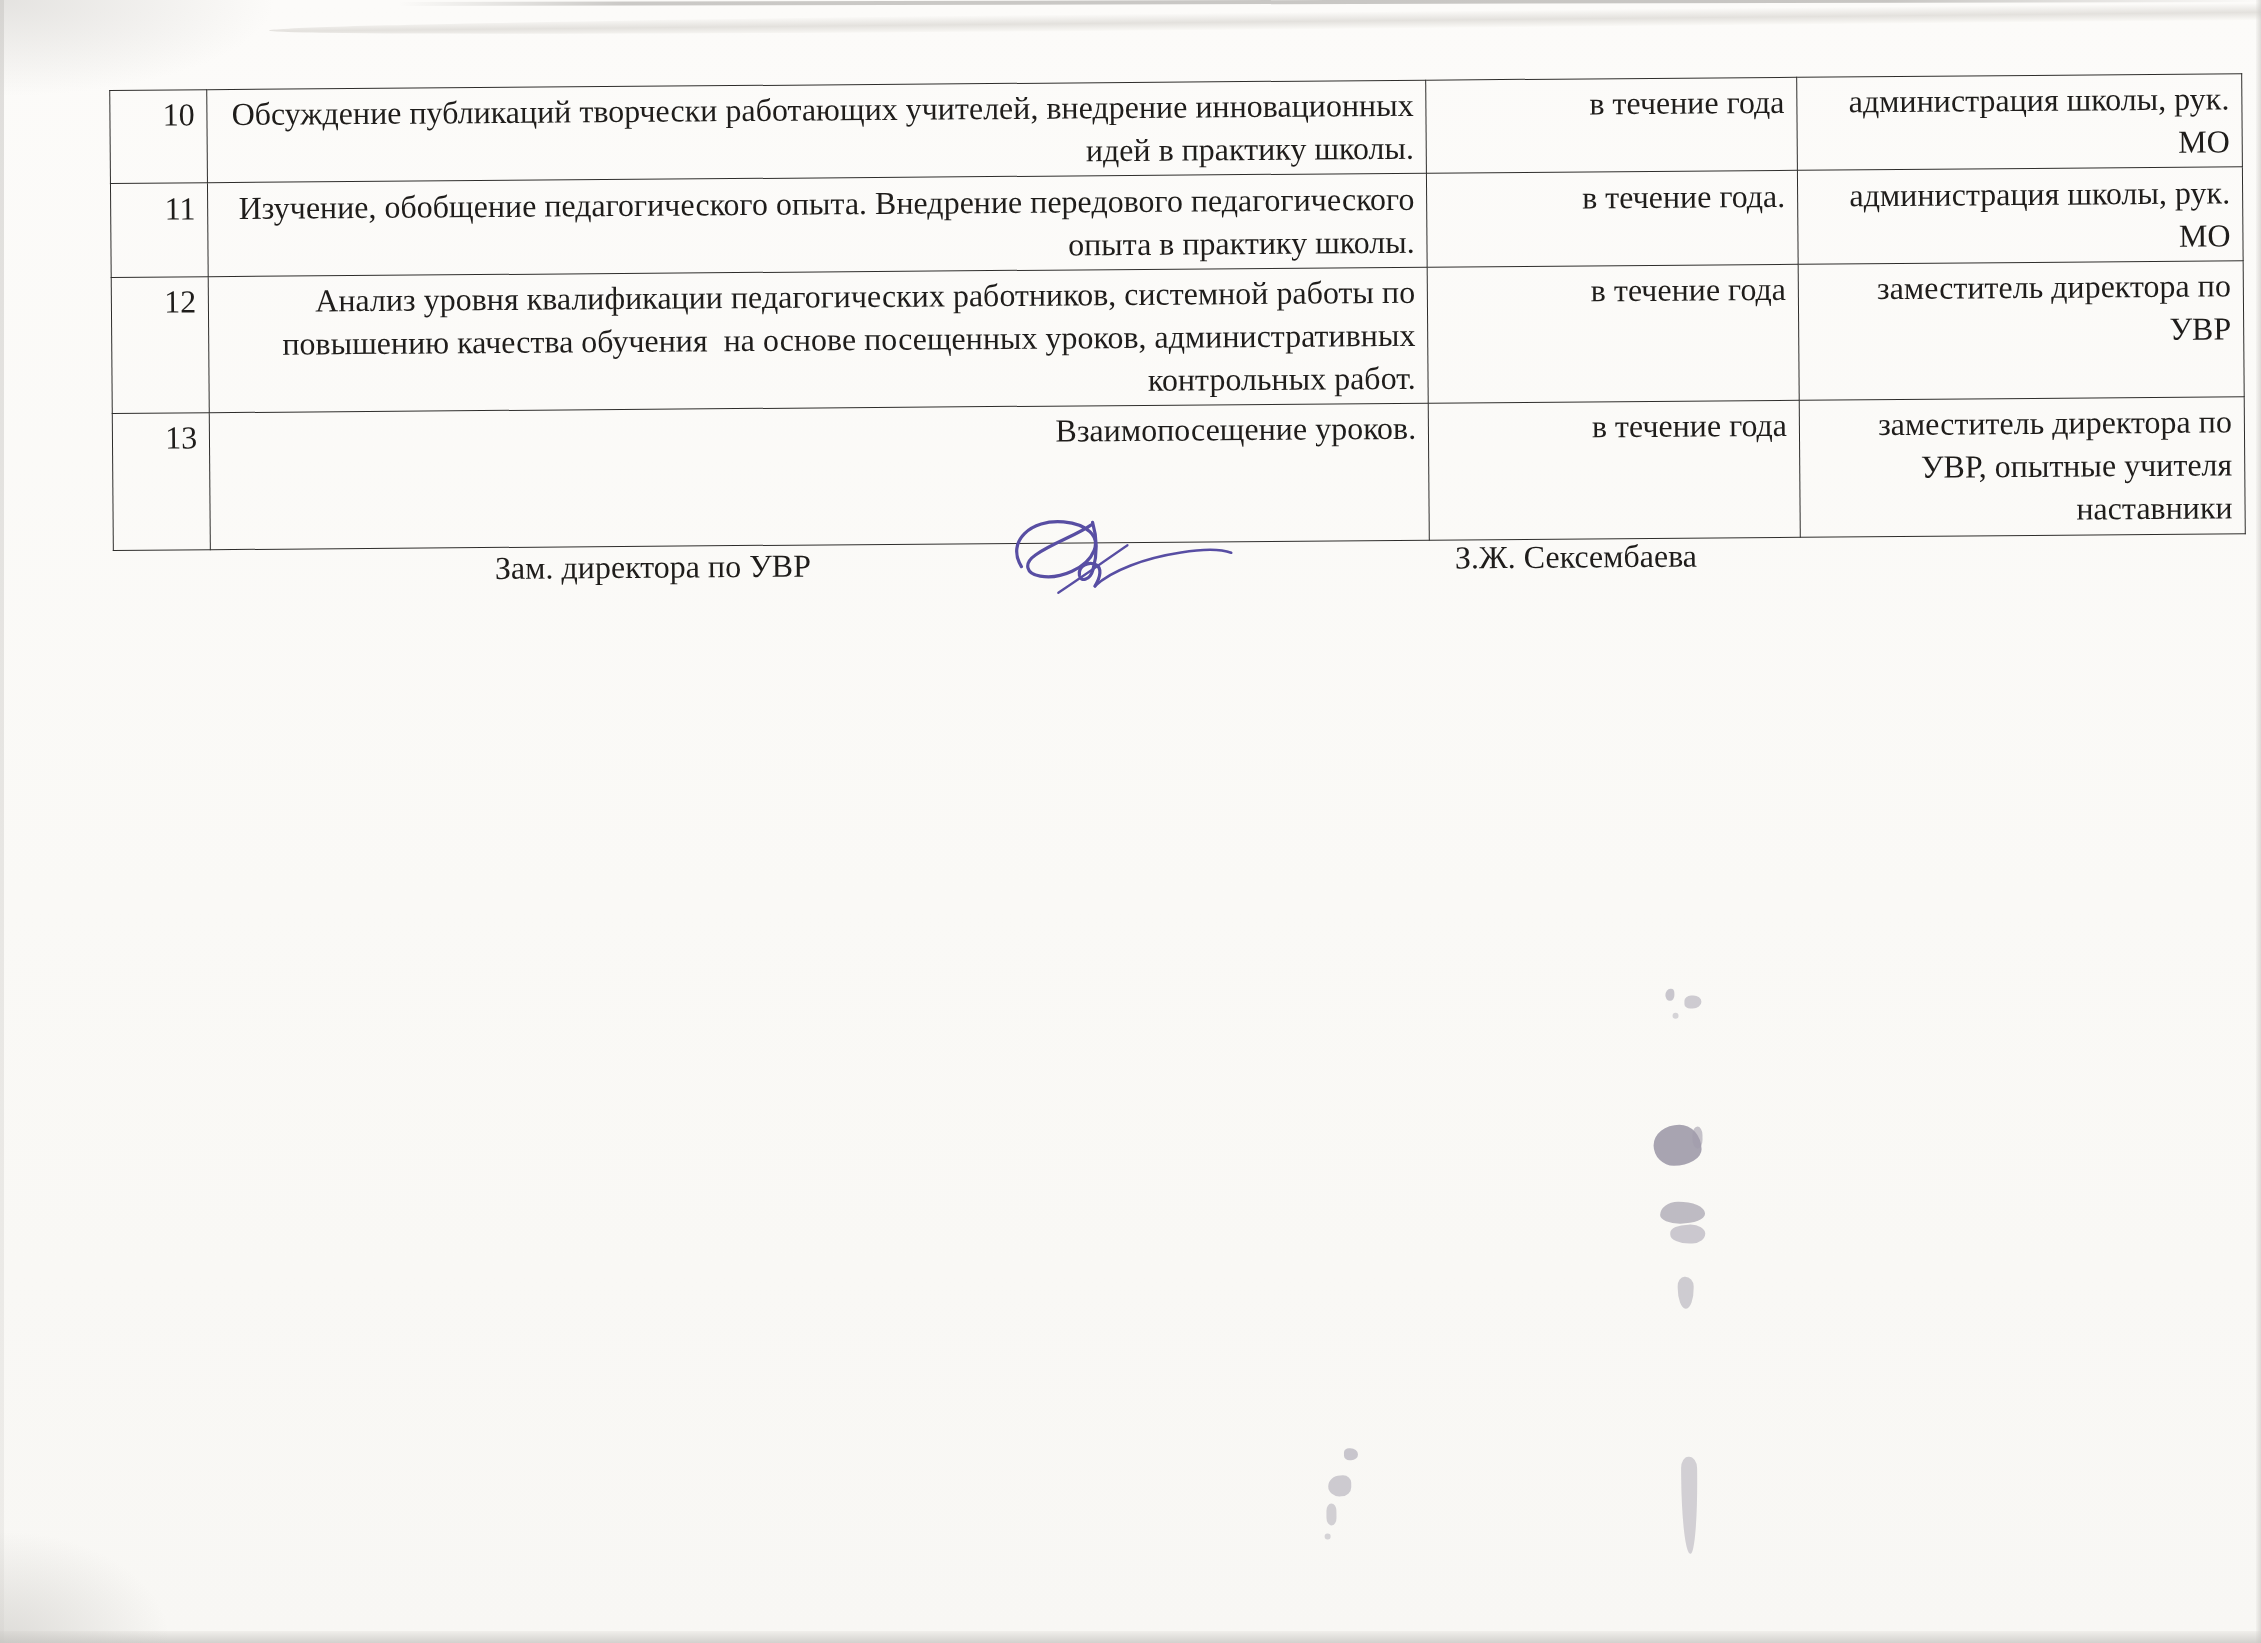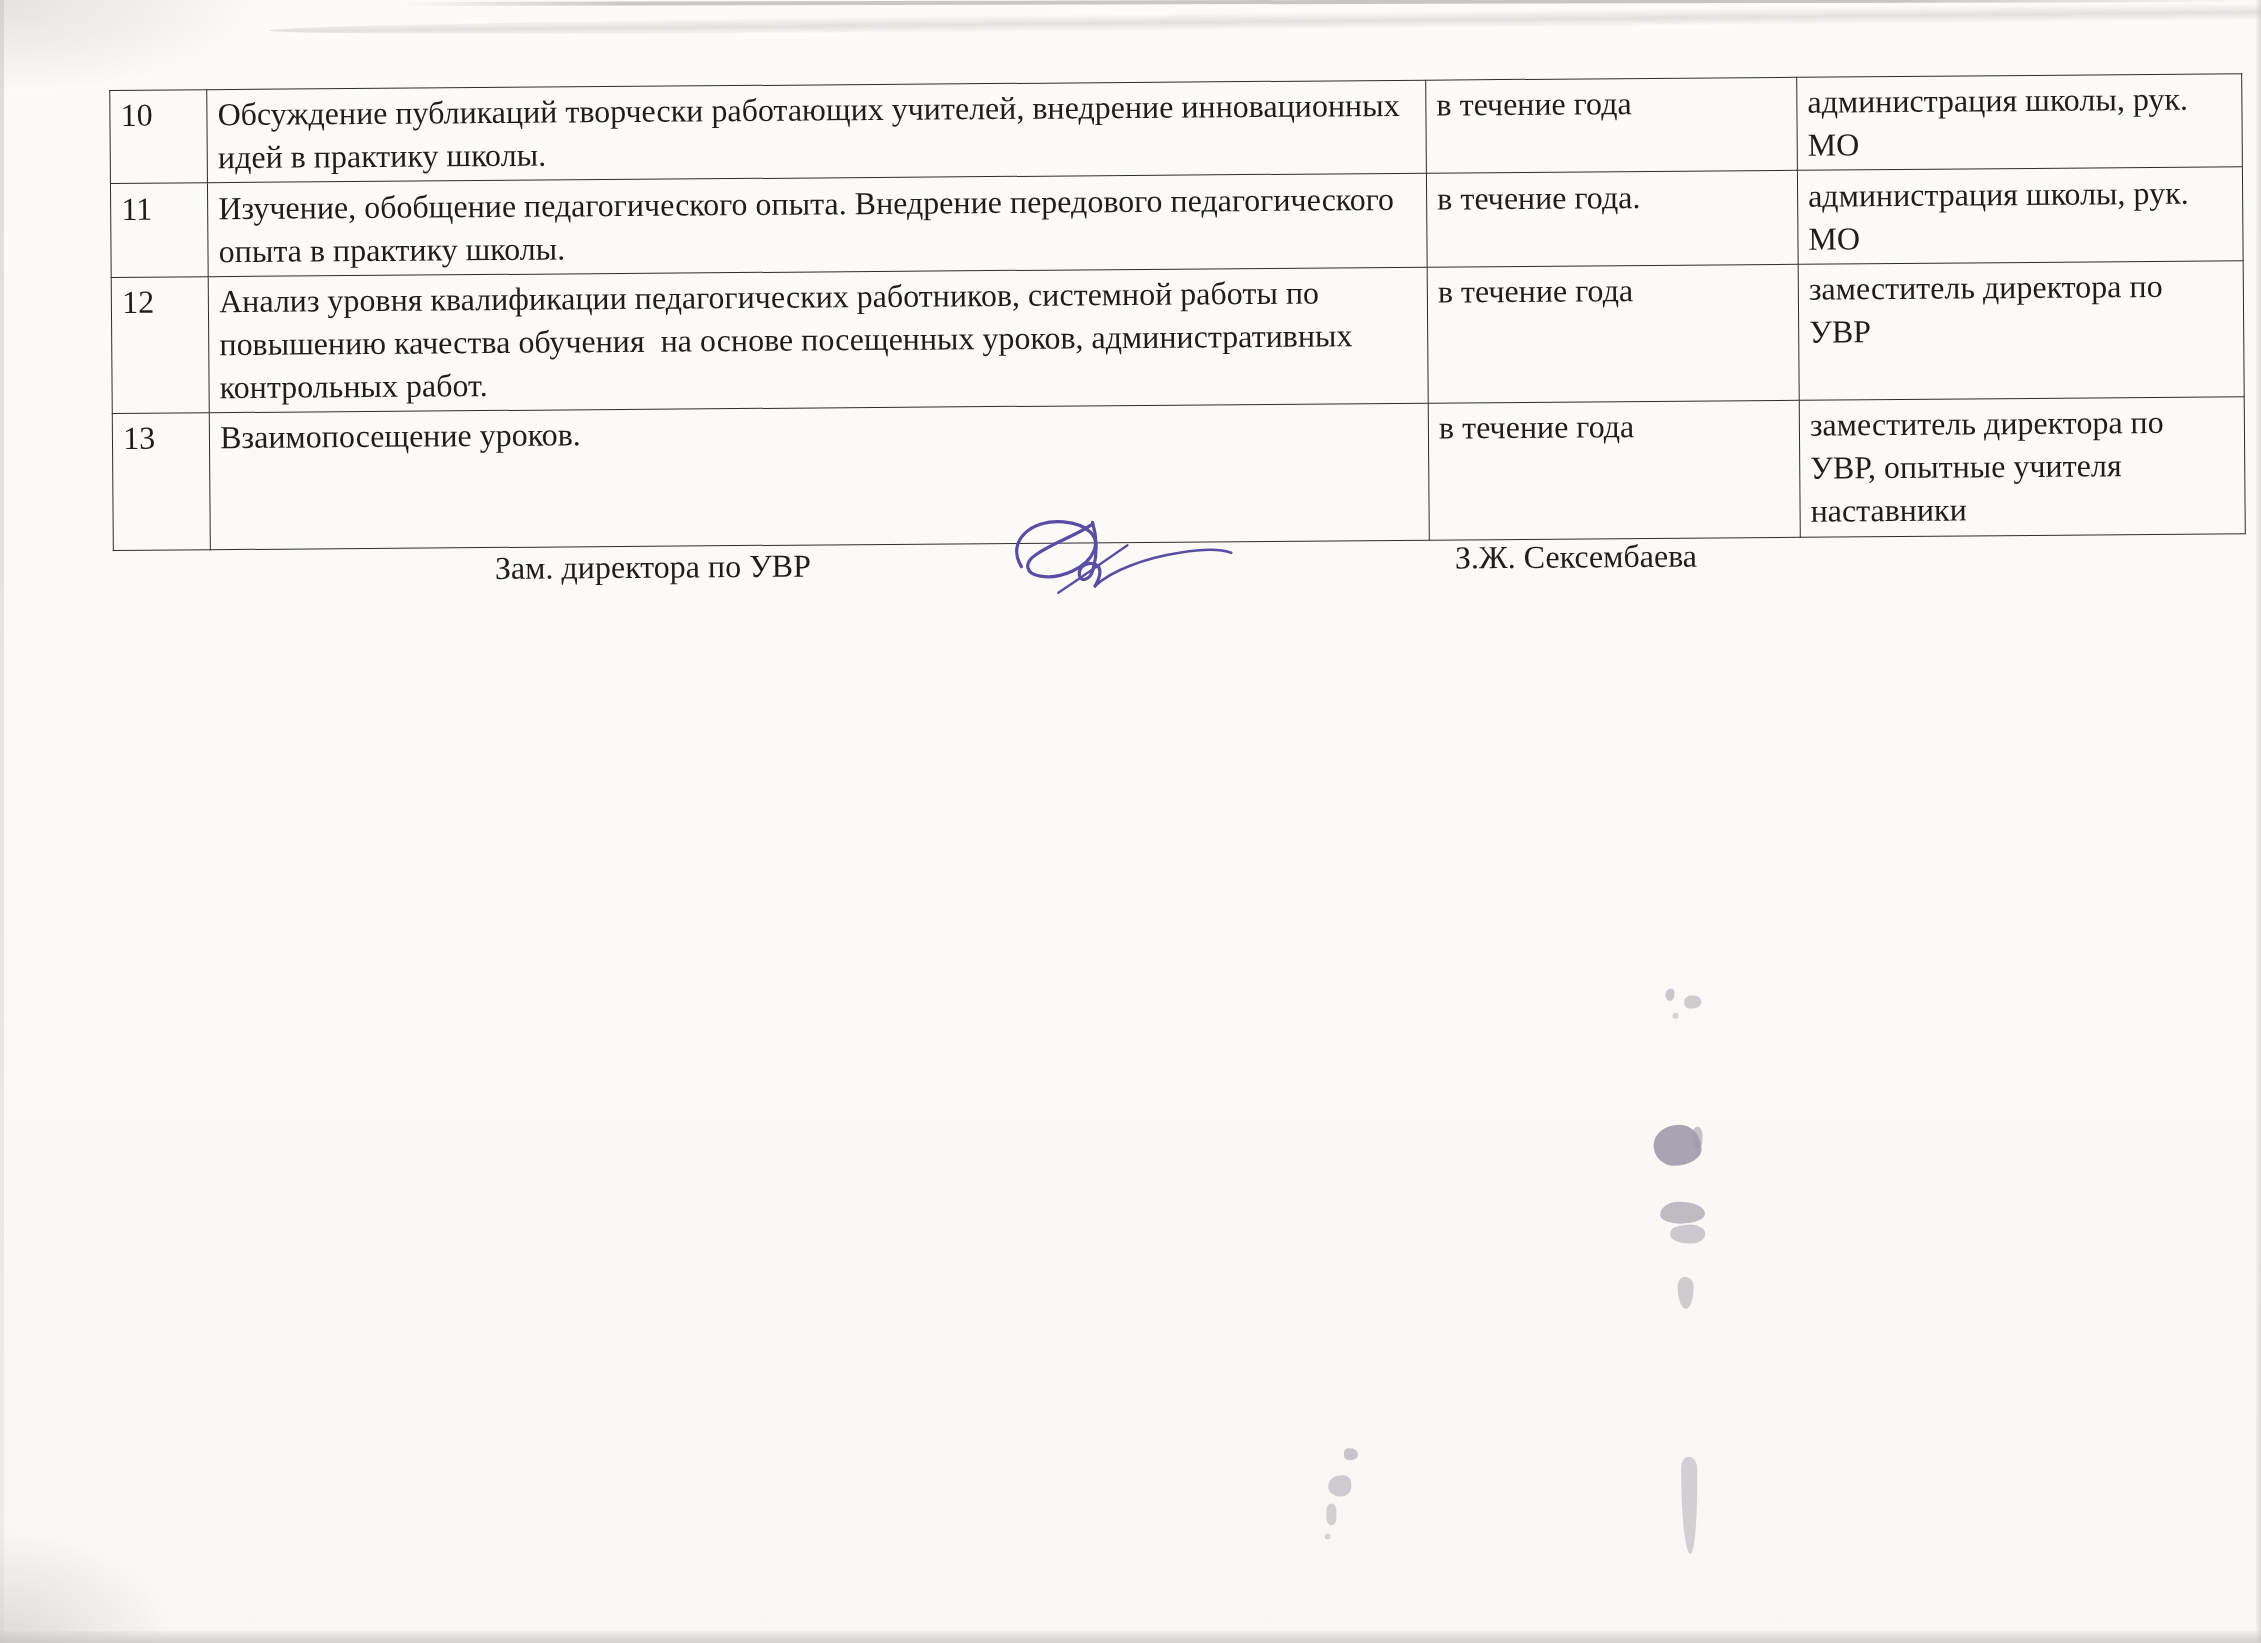--- a/index.html
+++ b/index.html
@@ -5,20 +5,21 @@
   html,body{margin:0;padding:0;}
   body{
     width:2261px;height:1643px;position:relative;overflow:hidden;
     background:#fbfaf8;
     font-family:"Liberation Serif","DejaVu Serif",serif;
     color:#1f1d1b;
   }
   .paper{
     position:absolute;inset:0;
     background:linear-gradient(180deg,#fcfbf9 0%,#faf9f6 55%,#f8f7f4 100%);
+    text-align:right;
   }
   
   .edge-top-hairline{
     position:absolute;left:399px;top:0;width:1862px;height:3.9px;
     background:linear-gradient(90deg,rgba(190,188,185,0),rgba(186,184,181,.75) 12%,rgba(186,184,181,.8) 80%,rgba(186,184,181,0));
     transform:rotate(-0.12deg);
   }
   .edge-diagonal-shadow{
     position:absolute;left:269px;top:22px;width:1992px;height:17px;
     background:linear-gradient(180deg,rgba(255,255,255,0) 0%,rgba(214,211,206,.65) 55%,rgba(250,249,246,.9) 100%);

